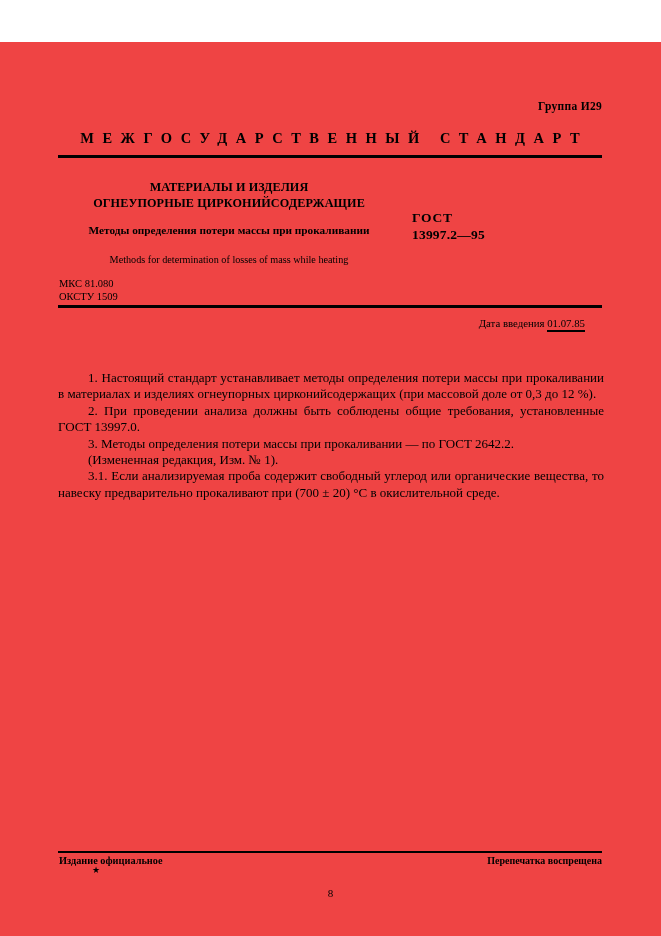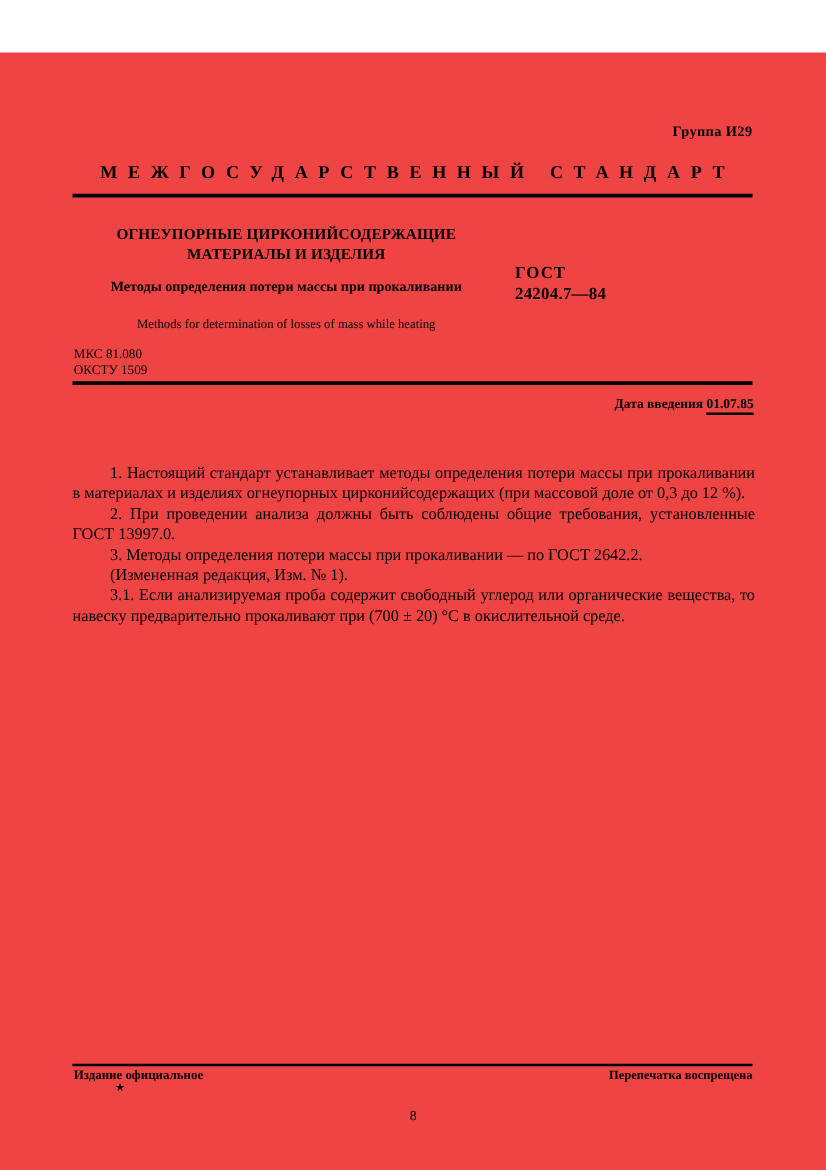--- a/index.html
+++ b/index.html
@@ -114,24 +114,24 @@
     left: 59px;
     top: 236px;
     font-size: 10.5px;
     line-height: 12.6px;
   }
   .codes-rule { top: 263px; }
 
   
   .intro-date {
     position: absolute;
-    right: 58px;
+    right: 76px;
     top: 275px;
     font-size: 10.8px;
-    font-weight: bold;
+    font-weight: normal;
     white-space: nowrap;
   }
   .intro-date .date-value {
     border-bottom: 2px solid #000;
     padding-bottom: 1px;
   }
 
   
   .body {
     position: absolute;
@@ -192,32 +192,32 @@
 
 <div class="page">
 
   <div class="group-code">Группа И29</div>
 
   <div class="banner">МЕЖГОСУДАРСТВЕННЫЙ СТАНДАРТ</div>
   <div class="rule-thick banner-rule"></div>
 
   <div class="title-block">
     <div class="title-main">
+      <div>МАТЕРИАЛЫ И ИЗДЕЛИЯ</div>
       <div>ОГНЕУПОРНЫЕ ЦИРКОНИЙСОДЕРЖАЩИЕ</div>
-      <div>МАТЕРИАЛЫ И ИЗДЕЛИЯ</div>
     </div>
     <div class="title-sub">Методы определения потери массы при прокаливании</div>
     <div class="title-en">
       <div>Methods for determination of losses of mass while heating</div>
     </div>
   </div>
 
   <div class="gost-block">
     <div class="gost-name">ГОСТ</div>
-    <div class="gost-number">24204.7—84</div>
+    <div class="gost-number">13997.2—95</div>
   </div>
 
   <div class="codes">
     <div>МКС 81.080</div>
     <div>ОКСТУ 1509</div>
   </div>
   <div class="rule-thick codes-rule"></div>
 
   <div class="intro-date">
     <span>Дата введения</span>

